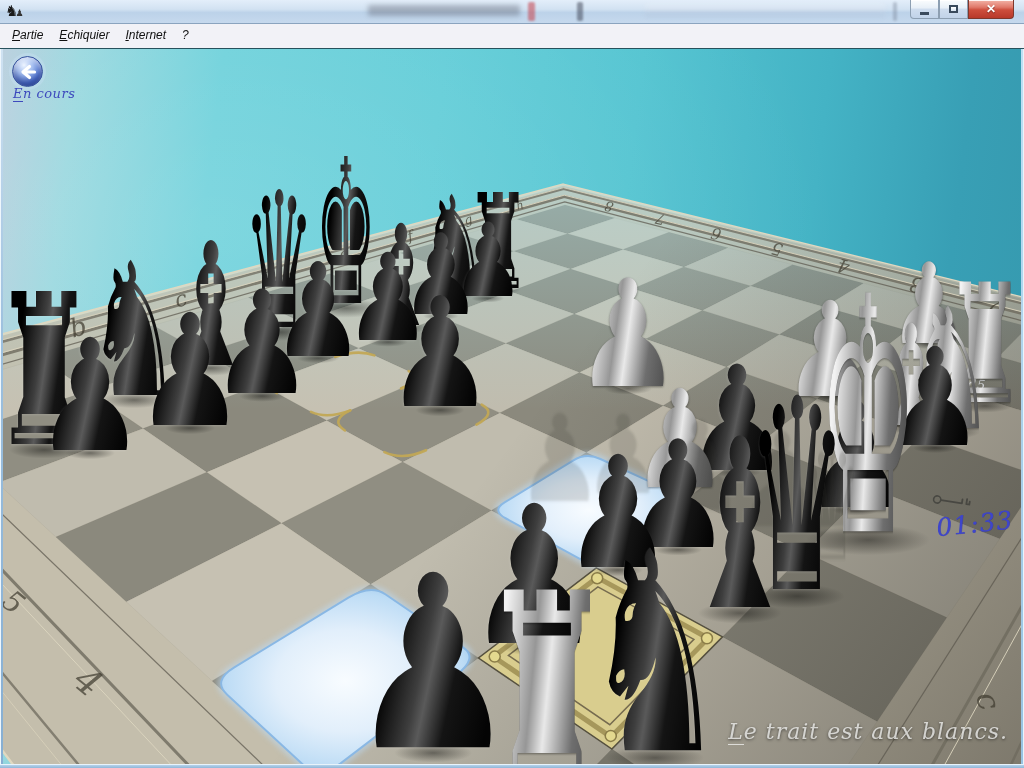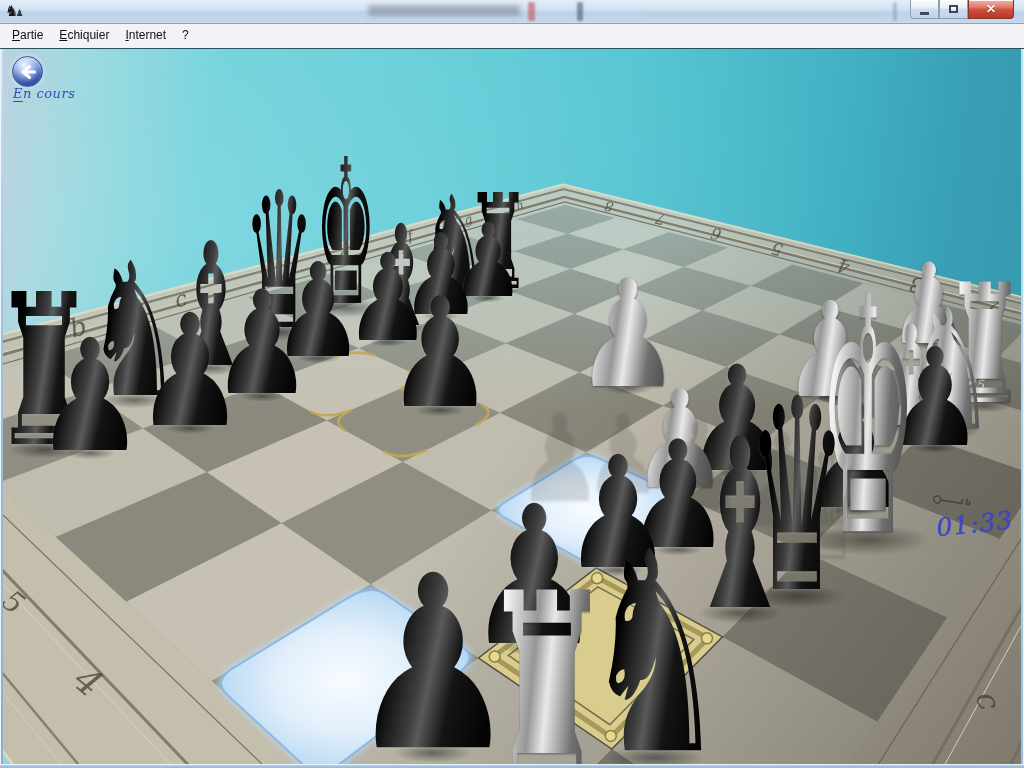--- a/index.html
+++ b/index.html
@@ -27,21 +27,21 @@
   .wb.first{border-radius:0 0 0 4px;}
   .wb.close{width:46px;border-radius:0 0 4px 0;border-color:#7e372c;
     background:linear-gradient(#f3b4a8 0%,#e0796a 40%,#cd4e3d 55%,#b8392a 100%);
     color:#fff;font-weight:bold;font-size:12px;text-shadow:0 1px 1px #7a241a;}
   .gl-min{width:9px;height:3px;background:#3a4a5c;margin-top:8px;}
   .gl-max{width:9px;height:8px;border:2px solid #3a4a5c;box-sizing:border-box;background:linear-gradient(#fff,#d6e4f2);}
 
   
   #menubar{position:absolute;left:0;top:24px;width:1024px;height:25px;z-index:40;
     background:#f2f2f7;border-bottom:1px solid #27515c;box-sizing:border-box;padding-left:4px;}
-  .mi{display:inline-block;padding:4px 8px 0 8px;font-size:12px;color:#111;height:21px;cursor:default;}
+  .mi{display:inline-block;padding:4px 8px 0 8px;font-size:12px;color:#111;height:21px;cursor:default;font-style:italic;}
   .mi u{text-decoration:underline;}
 
   
   .wall{position:absolute;left:3px;right:3px;top:49px;bottom:4px;z-index:1;
     background:
       radial-gradient(ellipse at 20% 25%, rgba(255,255,255,.15), rgba(255,255,255,0) 55%),
       linear-gradient(97deg,#b7cedd 0%,#97d7de 7%,#6ad0da 20%,#5fccd7 40%,#53c4d1 58%,#44b3c5 75%,#389fb5 88%,#3598ad 100%);}
   #board{position:absolute;left:0;top:0;width:1024px;height:768px;z-index:2;pointer-events:none;}
   #board .sq{pointer-events:auto;}
   #shadows{position:absolute;left:0;top:0;width:1024px;height:768px;z-index:3;pointer-events:none;}
@@ -305,20 +305,21 @@
         <path d="M13.5 6.5 L7 12 L13.5 17.5 M7.5 12 H18.5" stroke="#ffffff" stroke-width="3.2" fill="none" stroke-linecap="round" stroke-linejoin="round"></path>
       </svg>
     </div>
     <div id="encours" class="scriptfont"><span class="ul1">E</span>n cours</div>
     <div id="movelist" class="scriptfont">1. f4 d5</div>
     <svg class="keyicon" width="44" height="16" viewBox="0 0 44 16">
       <circle cx="6" cy="8" r="3.6" stroke="#3c3c38" stroke-width="1.6" fill="none"></circle>
       <path d="M10 8 H31 M31 8 v-4 M35.5 8 v-5 M35.5 8 h3 v-3" stroke="#3c3c38" stroke-width="1.8" fill="none" stroke-linecap="round"></path>
     </svg>
     <div id="timer" class="scriptfont">01:33</div>
+    <div id="statusmsg" class="scriptfont"><span class="ul1">L</span>e trait est aux blancs.</div>
   </div>
 
   <div id="pieces">
       <span class="pc pc-b" style="left: 498px; top: 292px; font-size: 132px; transform: translate(-50%, -88%) scaleX(0.55); z-index: 292;">♜</span>
       <span class="pc pc-b" style="left: 454px; top: 296px; font-size: 133px; transform: translate(-50%, -88%) scaleX(0.58); z-index: 296;">♞</span>
       <span class="pc pc-b" style="left: 488px; top: 300px; font-size: 102px; transform: translate(-50%, -88%) scaleX(0.8); z-index: 300;">♟</span>
       <span class="pc pc-b" style="left: 346px; top: 310px; font-size: 201px; transform: translate(-50%, -88%) scaleX(0.34); z-index: 310;">♚</span>
       <span class="pc pc-b" style="left: 441px; top: 318px; font-size: 112px; transform: translate(-50%, -88%) scaleX(0.8); z-index: 318;">♟</span>
       <span class="pc pc-b" style="left: 401px; top: 330px; font-size: 140px; transform: translate(-50%, -88%) scaleX(0.55); z-index: 330;">♝</span>
       <span class="pc pc-b" style="left: 279px; top: 334px; font-size: 189px; transform: translate(-50%, -88%) scaleX(0.42); z-index: 334;">♛</span>

